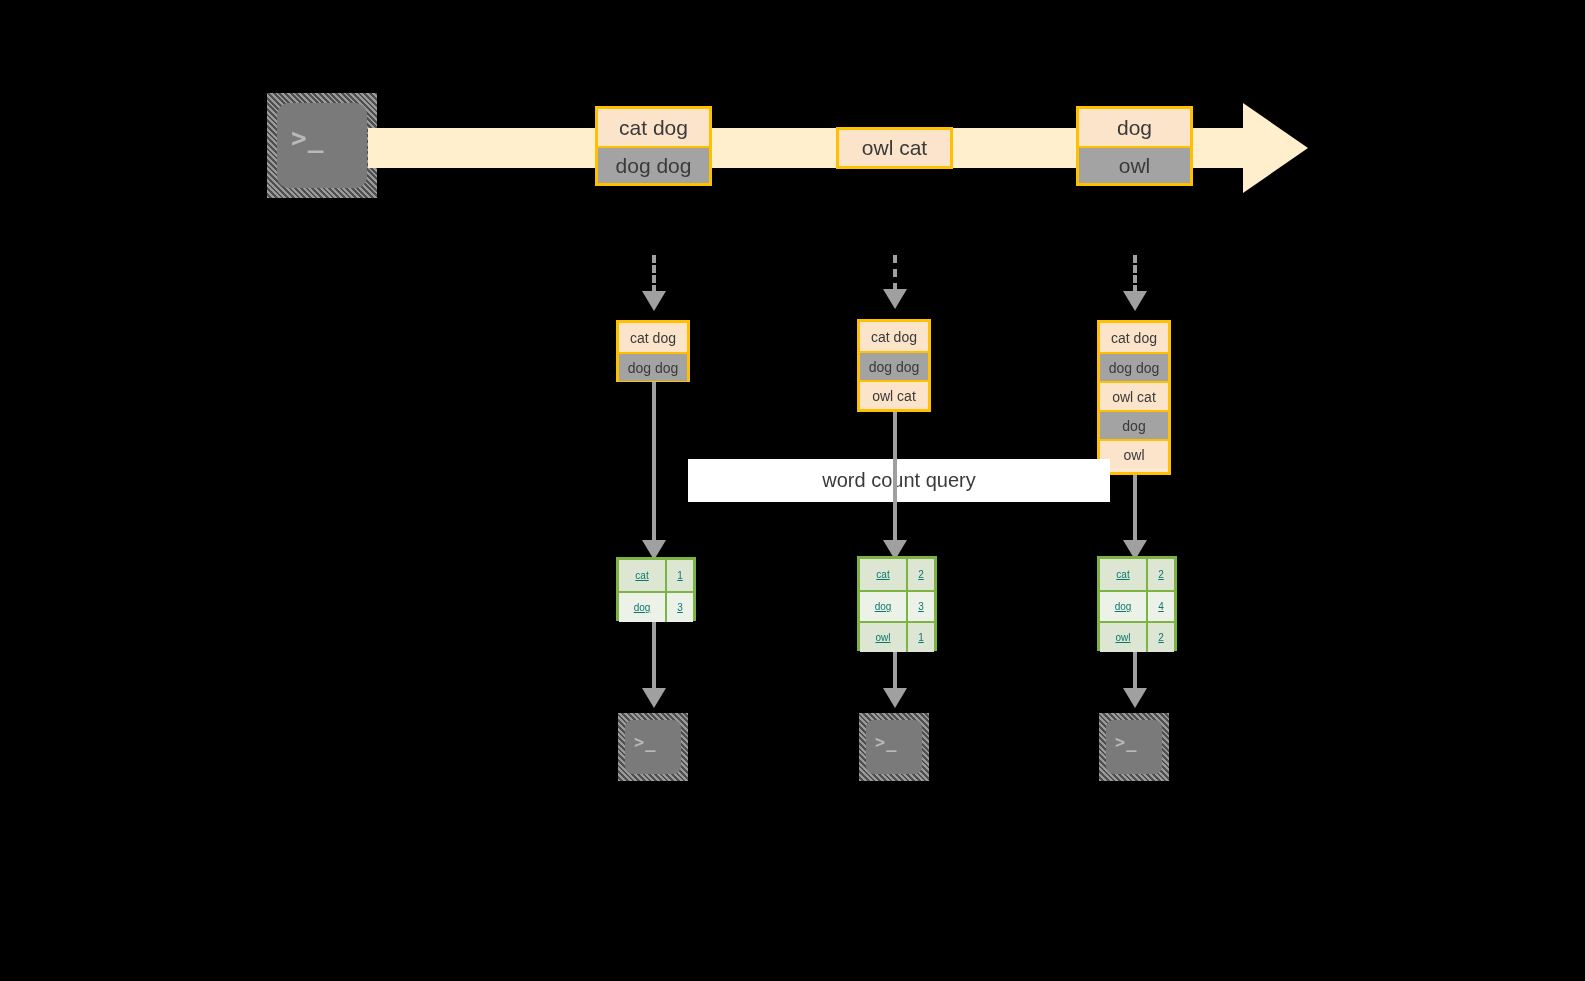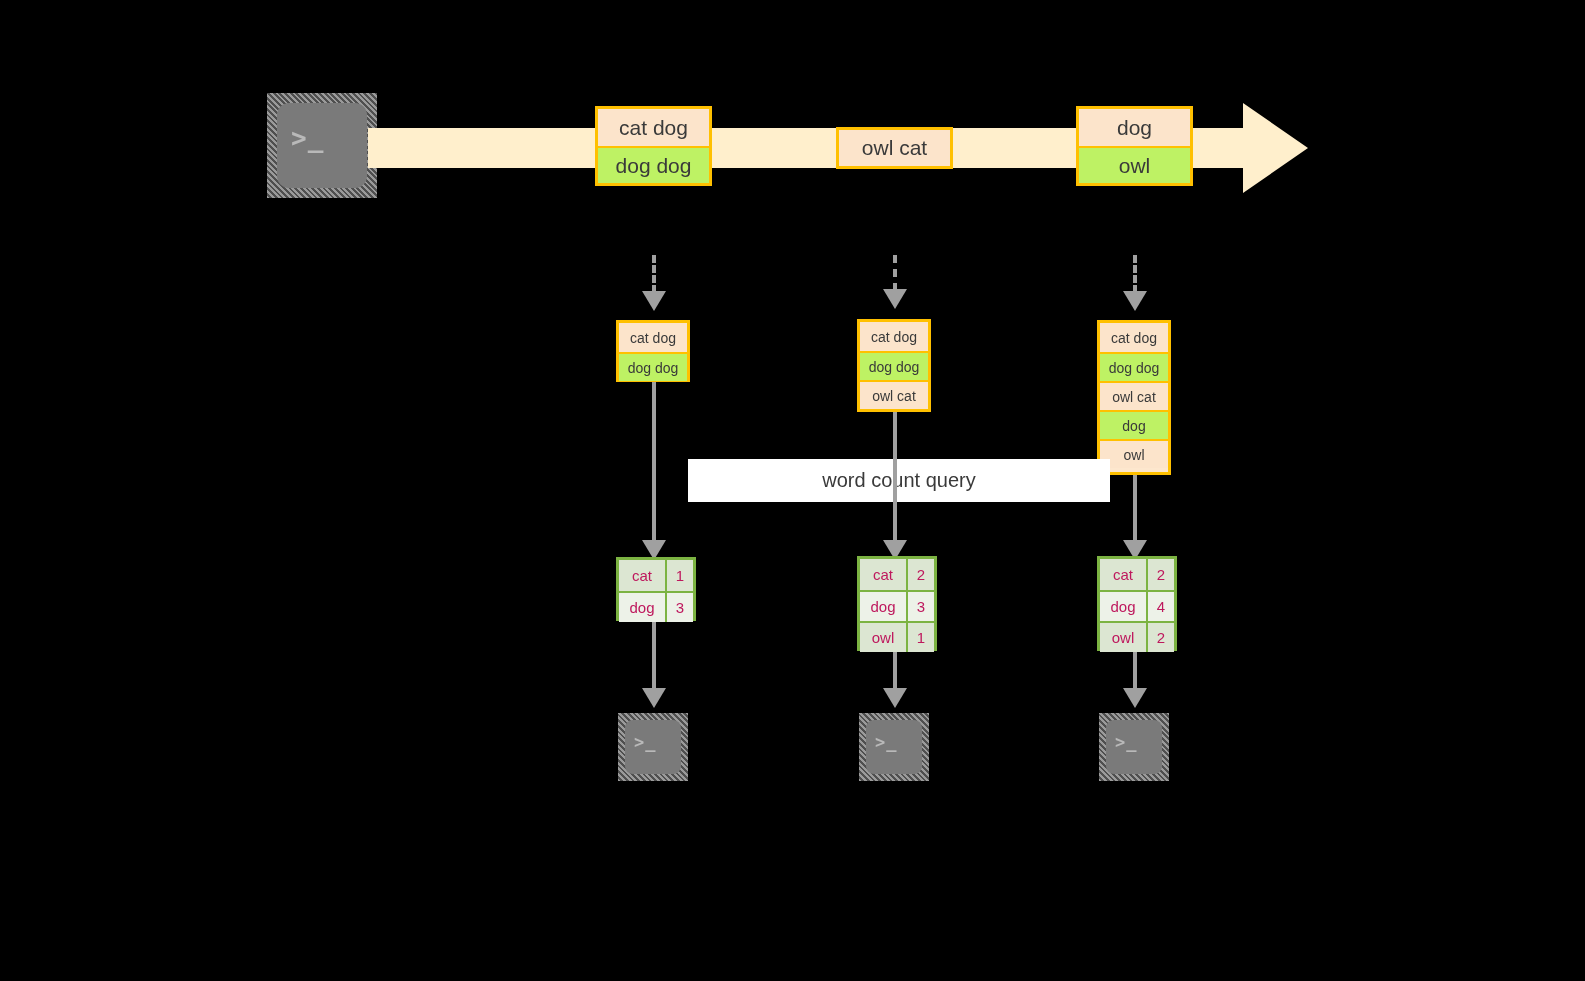--- a/index.html
+++ b/index.html
@@ -59,21 +59,21 @@
   }
   .rec-row {
     box-sizing: border-box;
     display: flex;
     align-items: center;
     justify-content: center;
     color: #3a3a3a;
     white-space: nowrap;
   }
   .rec-row.alt {
-    background: #bef264;
+    background: #a3a3a3;
     text-align: center;
   }
   .rec-row.peach {
     background: #FCE4CB;
   }
   .rec-row + .rec-row {
     border-top: 2px solid #FFC000;
   }
 
   
@@ -92,24 +92,25 @@
     border-top: 2px solid #7CB342;
   }
   .res-row.alt .res-cell {
     background: #EDF2E8;
   }
   .res-cell {
     box-sizing: border-box;
     display: flex;
     align-items: center;
     justify-content: center;
-    color: #be185d;
+    color: #0f766e;
     background: #DCE6D2;
-    font-size: 15px;
-    white-space: nowrap;
+    font-size: 10px;
+    white-space: nowrap;
+    text-decoration: underline;
   }
   .res-cell.key { width: 46px; }
   .res-cell.val {
     width: 28px;
     border-left: 2px solid #7CB342;
   }
 
   
   .vline {
     position: absolute;

